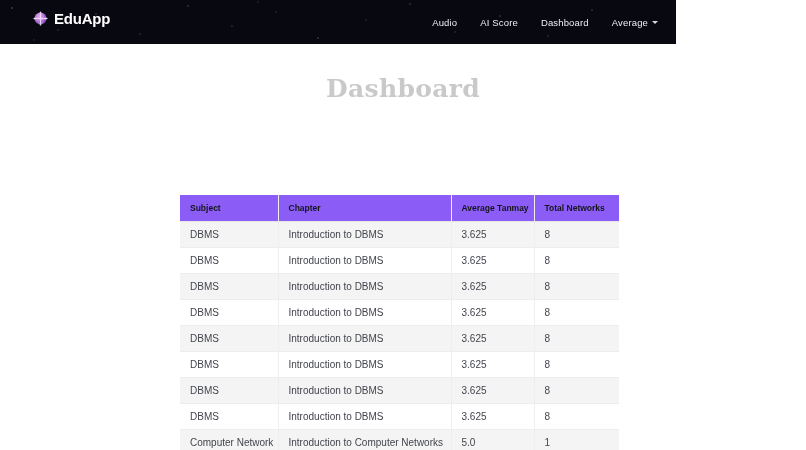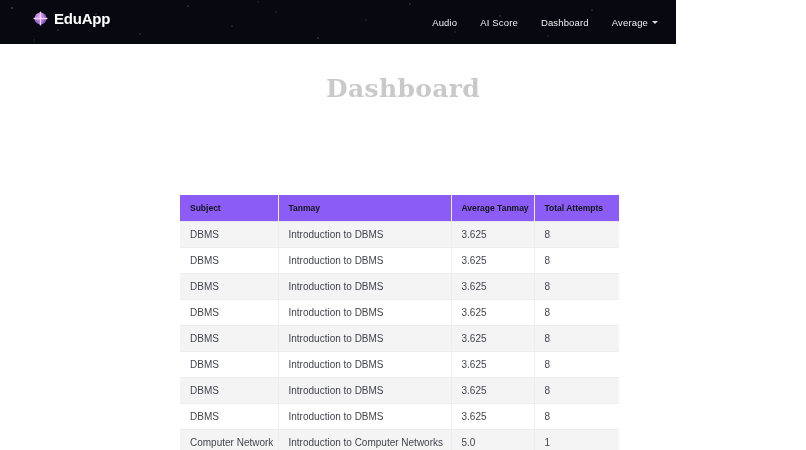--- a/index.html
+++ b/index.html
@@ -171,23 +171,23 @@
     <table>
       <colgroup>
         <col class="c-subject">
           <col class="c-chapter">
           <col class="c-score">
           <col class="c-attempts">
       </colgroup>
       <thead>
         <tr>
           <th>Subject</th>
-          <th>Tanmay</th>
+          <th>Chapter</th>
           <th>Average Tanmay</th>
-          <th>Total Attempts</th>
+          <th>Total Networks</th>
         </tr>
       </thead>
       <tbody id="table-body">
           <tr>
             <td>DBMS</td>
             <td>Introduction to DBMS</td>
             <td>3.625</td>
             <td>8</td>
           </tr>
           <tr>

